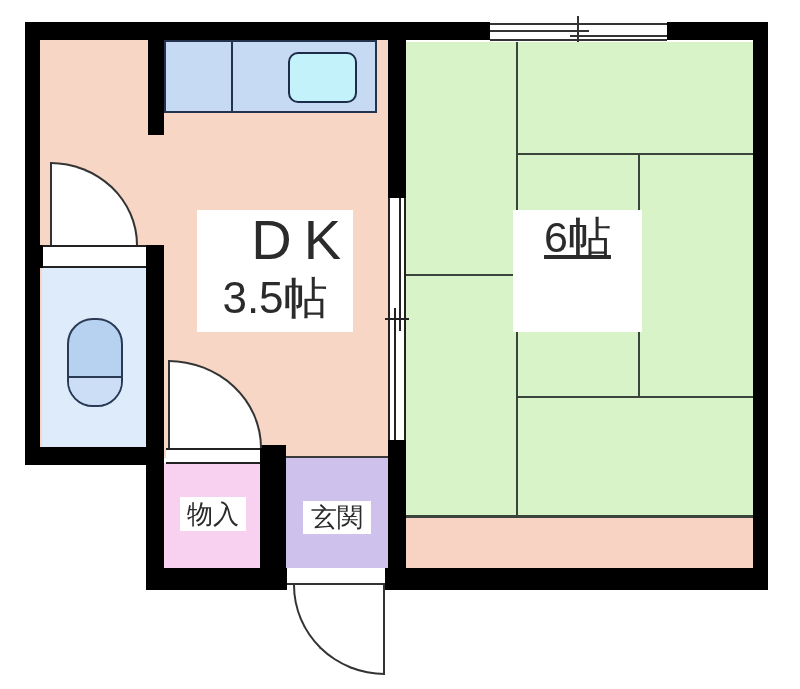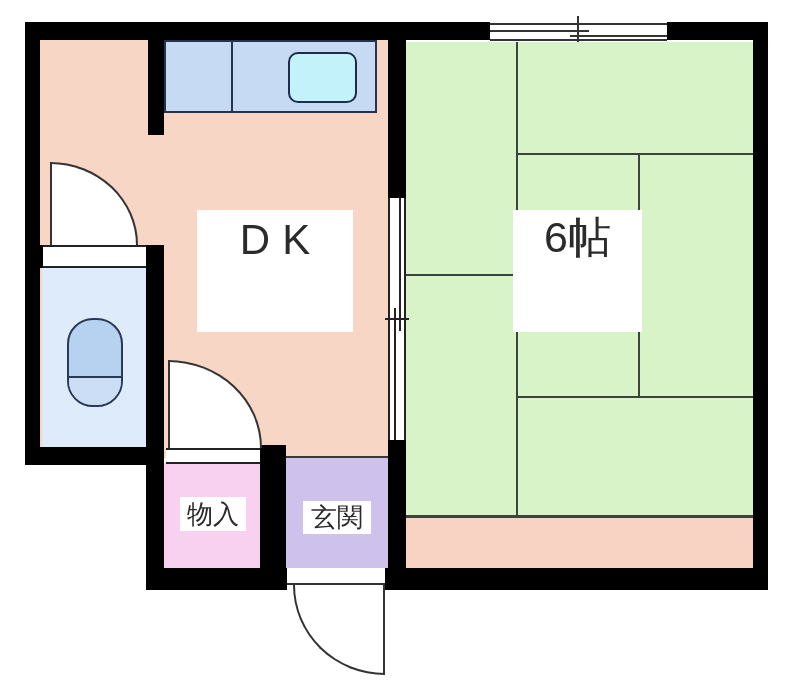--- a/index.html
+++ b/index.html
@@ -78,25 +78,25 @@
   .fixture{z-index:5;}
   .kitchen-counter{left:164px;top:40px;width:213px;height:73px;border:2px solid #24324e;}
   .counter-divider{left:231px;top:42px;width:2px;height:69px;background:#24324e;z-index:6;}
   .kitchen-sink{left:288px;top:52px;width:69px;height:51px;border:2px solid #1d2c49;border-radius:10px;z-index:6;}
   .toilet-fixture{left:67px;top:318px;width:56px;height:89px;border:2px solid #2a3a55;border-radius:26px;overflow:hidden;z-index:6;}
   .toilet-bowl{left:-2px;right:-2px;bottom:0;height:29px;width:56px;border-top:2px solid #2a3a55;}
 
   
   .label{z-index:7;background:#ffffff;text-align:center;color:#2b2b2b;}
   .dk-label{left:197px;top:210px;width:156px;height:122px;}
-  .dk-name{position:static !important;font-size:42px;line-height:60px;letter-spacing:12px;padding-left:12px;}
+  .dk-name{position:static !important;font-size:56px;line-height:60px;letter-spacing:12px;padding-left:12px;text-align:right;}
   .dk-size{position:static !important;font-size:44px;line-height:56px;}
   .washitsu-label{left:513px;top:210px;width:129px;height:122px;}
   .wa-name{position:static !important;font-size:43px;line-height:60px;}
-  .wa-size{position:static !important;font-size:43px;line-height:54px;}
+  .wa-size{position:static !important;font-size:43px;line-height:54px;text-decoration:underline;}
   .storage-label{left:180px;top:497px;width:66px;height:34px;font-size:26px;line-height:34px;}
   .entrance-label{left:303px;top:501px;width:68px;height:33px;font-size:26px;line-height:33px;}
 </style>
 </head>
 <body>
 
 <div id="canvas">
 
   <div class="room room-dk" style="background-color: rgb(248, 214, 198);"></div>
   <div class="room room-washitsu" style="background-color: rgb(217, 243, 200);"></div>
@@ -150,20 +150,21 @@
 
   <div class="fixture kitchen-counter" style="background-color: rgb(199, 218, 244);"></div>
   <div class="fixture counter-divider"></div>
   <div class="fixture kitchen-sink" style="background-color: rgb(196, 242, 251);"></div>
   <div class="fixture toilet-fixture" style="background-color: rgb(183, 210, 240);">
     <div class="toilet-bowl" style="background-color: rgb(203, 222, 246);"></div>
   </div>
 
   <div class="label dk-label">
     <div class="dk-name">DK</div>
+    <div class="dk-size">3.5帖</div>
   </div>
   <div class="label washitsu-label">
     <div class="wa-size">6帖</div>
   </div>
   <div class="label entrance-label">玄関</div>
   <div class="label storage-label">物入</div>
 
 </div>
 
 </body></html>

